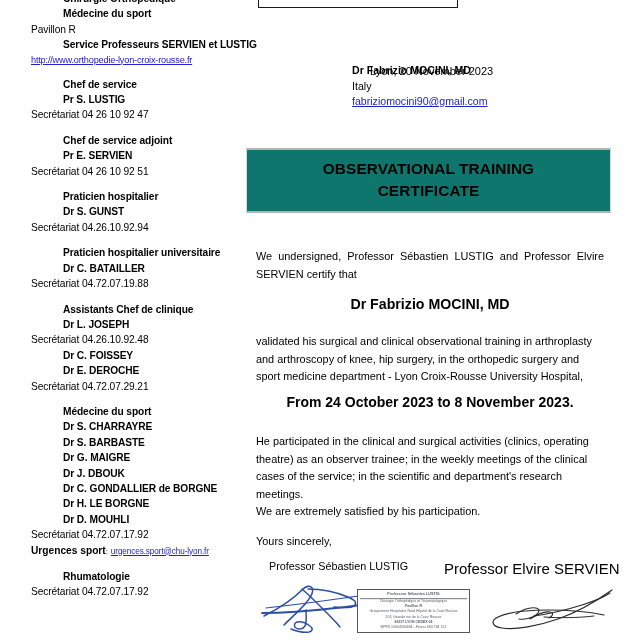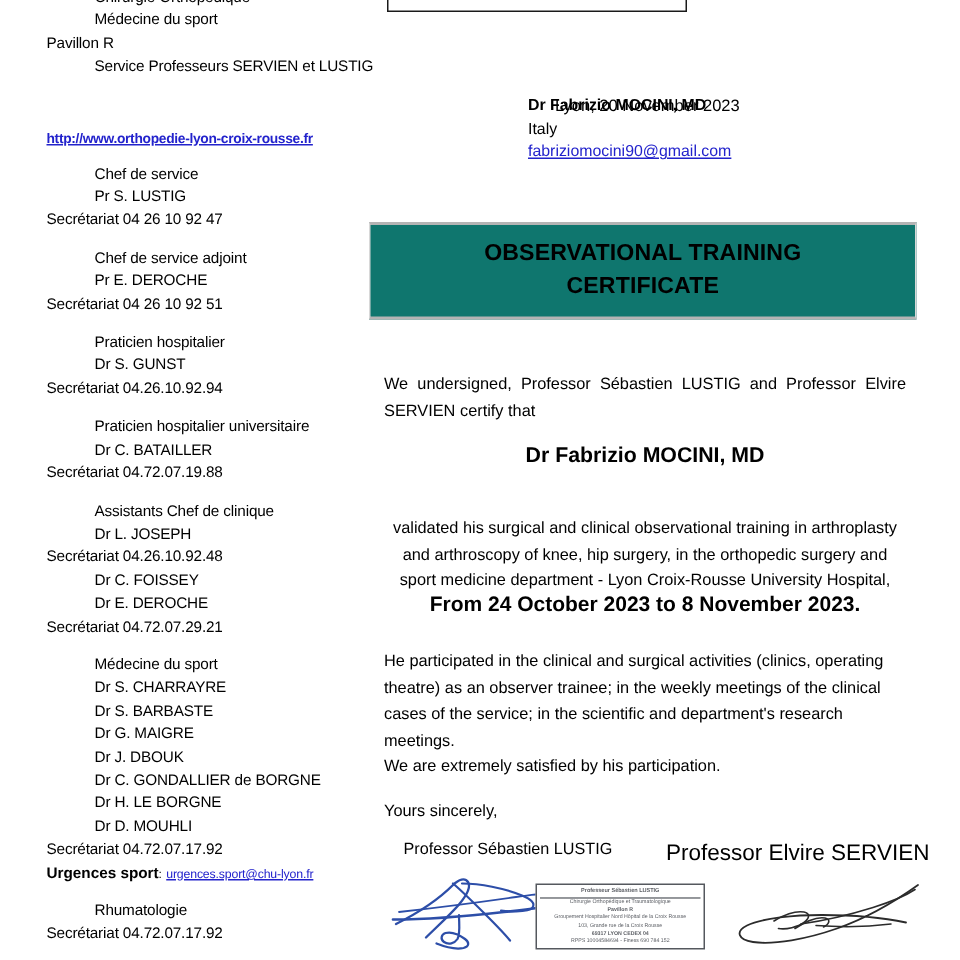--- a/index.html
+++ b/index.html
@@ -28,32 +28,31 @@
     left: 31px;
     top: -9px;
     width: 205px;
   }
   .lh-line {
     font-size: 10.2px;
     line-height: 15.4px;
     white-space: nowrap;
     letter-spacing: -0.1px;
   }
-  .lh-line.bold { font-weight: normal; padding-left: 32px; }
+  .lh-line.bold { font-weight: bold; padding-left: 32px; }
   .lh-line.reg  { font-weight: normal; }
   .lh-gap { height: 10px; }
   .lh-link {
     color: #2222cc;
     text-decoration: underline;
-    font-weight: bold;
+    font-weight: normal;
     font-size: 9.2px;
     line-height: 14px;
     white-space: nowrap;
     letter-spacing: -0.2px;
-    margin-top: 32px;
   }
   .lh-inline-row {
     font-size: 10.2px;
     line-height: 15.4px;
     white-space: nowrap;
     font-weight: bold;
   }
   .lh-inline-row .sep {
     font-weight: normal;
     font-size: 8px;
@@ -125,21 +124,21 @@
   .body-block {
     position: absolute;
     left: 256px;
     width: 348px;
     font-size: 10.9px;
     line-height: 17.6px;
   }
   .justified { text-align: justify; text-align-last: left; }
 
   .p-intro   { top: 248px; }
-  .p-validated { top: 344px; text-align: center; }
+  .p-validated { top: 333px; }
   .p-participated { top: 433px; }
   .p-satisfied { top: 503px; }
   .p-yours   { top: 533px; }
 
   .subject-name {
     position: absolute;
     left: 256px;
     top: 296px;
     width: 348px;
     text-align: center;
@@ -241,21 +240,21 @@
 
     <div class="lh-gap"></div>
 
     <div class="lh-line bold">Chef de service</div>
     <div class="lh-line bold">Pr S. LUSTIG</div>
     <div class="lh-line reg">Secrétariat 04 26 10 92 47</div>
 
     <div class="lh-gap"></div>
 
     <div class="lh-line bold">Chef de service adjoint</div>
-    <div class="lh-line bold">Pr E. DEROCHE</div>
+    <div class="lh-line bold">Pr E. SERVIEN</div>
     <div class="lh-line reg">Secrétariat 04 26 10 92 51</div>
 
     <div class="lh-gap"></div>
 
     <div class="lh-line bold">Praticien hospitalier</div>
     <div class="lh-line bold">Dr S. GUNST</div>
     <div class="lh-line reg">Secrétariat 04.26.10.92.94</div>
 
     <div class="lh-gap"></div>
 

